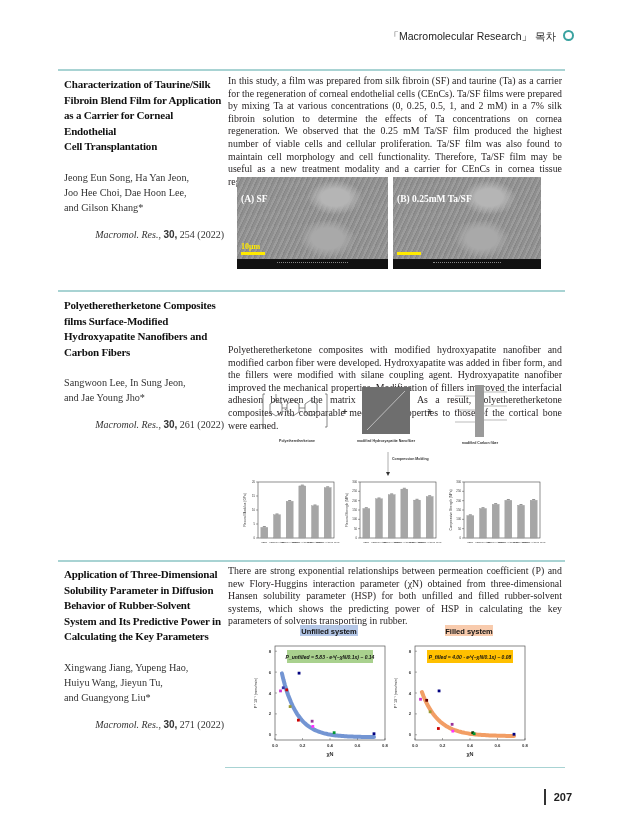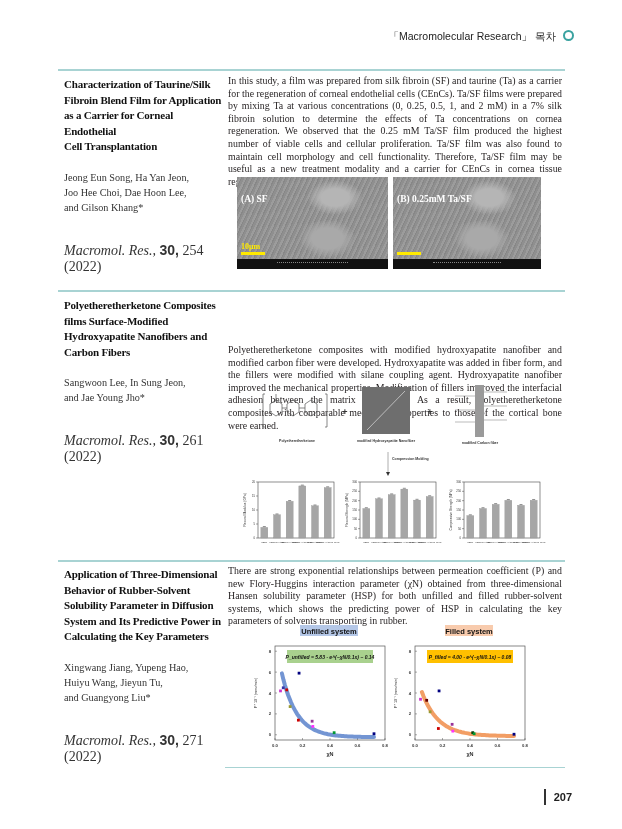--- a/index.html
+++ b/index.html
@@ -4,21 +4,21 @@
 <style>
   html, body { margin:0; padding:0; }
   body { width:622px; height:829px; background:#ffffff; position:relative; overflow:hidden;
          font-family:"DejaVu Serif", "Liberation Serif", serif; color:#231f20; }
   .header { position:absolute; right:48px; top:30px; font-family:"Liberation Sans", sans-serif; font-size:10.5px; color:#222; display:flex; align-items:flex-start; gap:4px; }
   .header .dot { width:7px; height:7px; border:2.5px solid #3aa2a0; border-radius:50%; display:inline-block; margin-left:3px; }
   .sep { position:absolute; left:58px; width:507px; height:2px; background:#a8d3d3; }
   .left { position:absolute; left:64px; width:160px; }
   .title { font-family:"Liberation Serif", serif; font-weight:bold; font-size:11px; line-height:15.5px; color:#111; letter-spacing:-0.2px; }
   .authors { font-family:"Liberation Serif", serif; font-size:10.2px; line-height:15px; color:#333; margin-top:15px; }
-  .cite { font-family:"Liberation Serif", serif; font-size:14px; color:#333; margin-top:27px; }
+  .cite { font-family:"Liberation Serif", serif; font-size:10px; color:#333; margin-top:14px;text-align:right; }
   .cite i { font-style:italic; }
   .cite b { font-weight:bold; font-family:"Liberation Sans", sans-serif; }
   .right { position:absolute; left:228px; width:334px; }
   .abstract { font-family:"Liberation Serif", serif; font-size:9.9px; line-height:12.6px; text-align:justify; color:#231f20; }
   .sem { position:absolute; height:92px; background:#8c8c8c; overflow:hidden; }
   .sem .tex { position:absolute; inset:0 0 10px 0;
      background: radial-gradient(ellipse at 65% 25%, #b5b5b5 0 10%, transparent 20%),
                  radial-gradient(ellipse at 60% 75%, #a9a9a9 0 12%, transparent 22%),
                  repeating-linear-gradient(115deg, #8f8f8f 0 2px, #9c9c9c 2px 4px, #878787 4px 5px);
   }
@@ -232,22 +232,22 @@
     <text x="74.99999999999999" y="65" font-size="2.2" text-anchor="middle" fill="#333">PEEK/HANF/CF</text>
     <rect x="84.18333333333332" y="22.293333333333337" width="6.966666666666667" height="37.70666666666666" fill="#a6a6a6" stroke="#888" stroke-width="0.3"></rect>
     <line x1="86.16666666666666" y1="21.493333333333336" x2="89.16666666666666" y2="21.493333333333336" stroke="#222" stroke-width="0.5"></line>
     <text x="87.66666666666666" y="65" font-size="2.2" text-anchor="middle" fill="#333">PEEK/m-HANF/m-CF(2)</text>
   </svg>
 
 <div class="sep" style="top:560px;"></div>
 <div class="left" style="top:567px;">
   <div class="title">
     <div>Application of Three-Dimensional</div>
+    <div>Solubility Parameter in Diffusion</div>
     <div>Behavior of Rubber-Solvent</div>
-    <div>Solubility Parameter in Diffusion</div>
     <div>System and Its Predictive Power in</div>
     <div>Calculating the Key Parameters</div>
   </div>
   <div class="authors">
     <div>Xingwang Jiang, Yupeng Hao,</div>
     <div>Huiyu Wang, Jieyun Tu,</div>
     <div>and Guangyong Liu*</div>
   </div>
   <div class="cite">
     <i>Macromol. Res.,</i>

